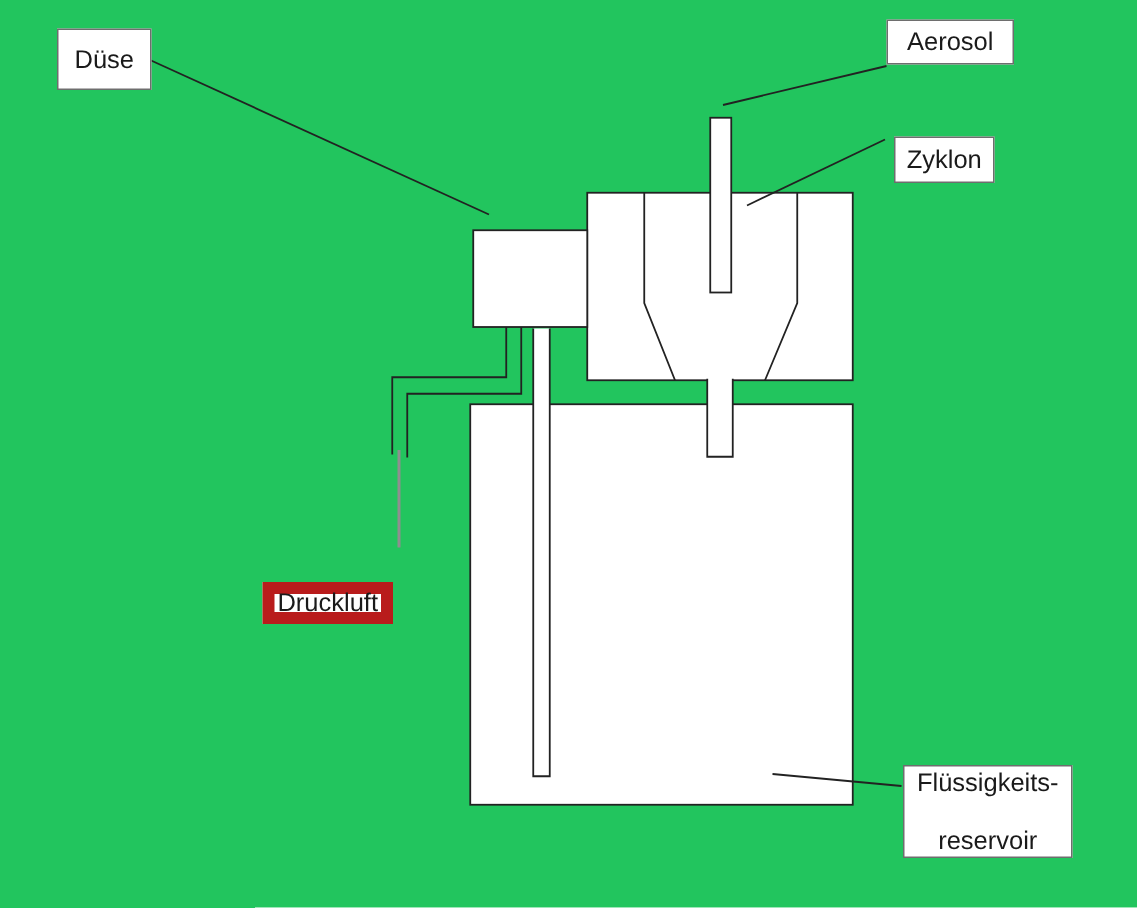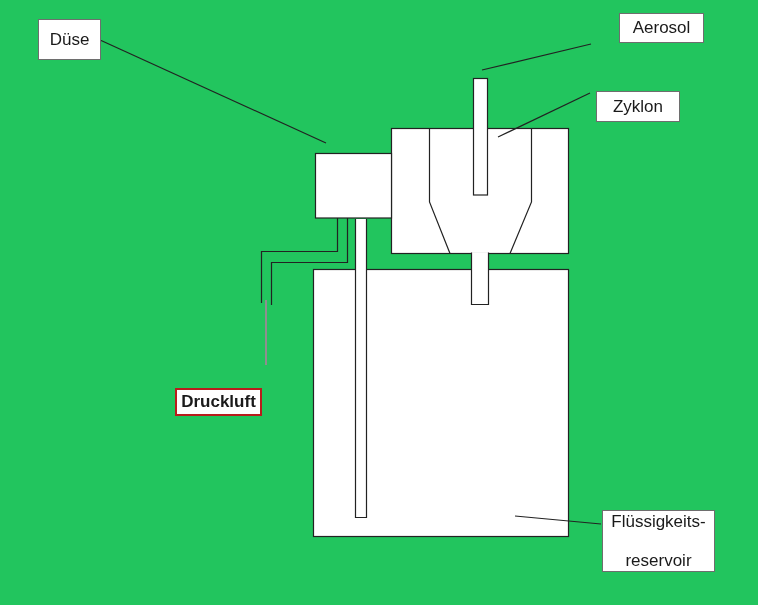--- a/index.html
+++ b/index.html
@@ -28,30 +28,29 @@
     background: #ffffff;
     display: flex;
     align-items: center;
     justify-content: center;
     font-size: 17px;
     line-height: 1.25;
     color: #1a1a1a;
     text-align: center;
   }
   .label-box.bold-border {
-    border: 2px solid #b91c1c;
-    font-weight: bold;
+    border: 8px solid #b91c1c;
   }
   .label-box.two-line {
     flex-direction: column;
     justify-content: space-between;
   }
   .box-duese      { left: 38px;  top: 19px;  width: 63px;  height: 41px; }
-  .box-aerosol    { left: 591px; top: 13px;  width: 85px;  height: 30px; margin-left: 28px; }
-  .box-zyklon     { left: 596px; top: 91px;  width: 84px;  height: 31px; align-items: center; }
+  .box-aerosol    { left: 591px; top: 13px;  width: 85px;  height: 30px; }
+  .box-zyklon     { left: 596px; top: 91px;  width: 67px;  height: 31px; align-items: center; }
   .box-druckluft  { left: 175px; top: 388px; width: 87px;  height: 28px; }
   .box-reservoir  { left: 602px; top: 510px; width: 113px; height: 62px; }
 </style>
 </head>
 <body>
 
 <div class="canvas">
 
   <svg width="758" height="605" viewBox="0 0 758 605">
     <g fill="none" stroke-width="1.2" stroke-linejoin="miter" stroke-linecap="butt" stroke="#222222">

